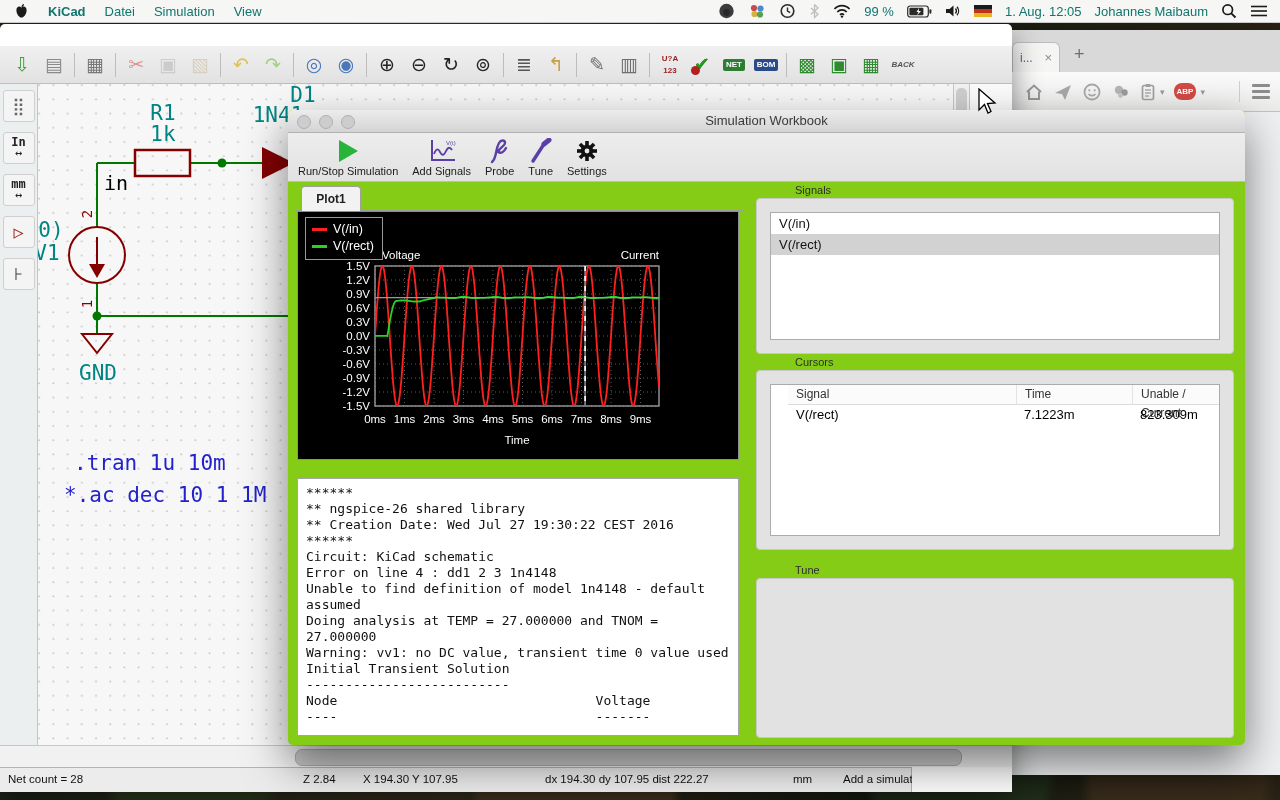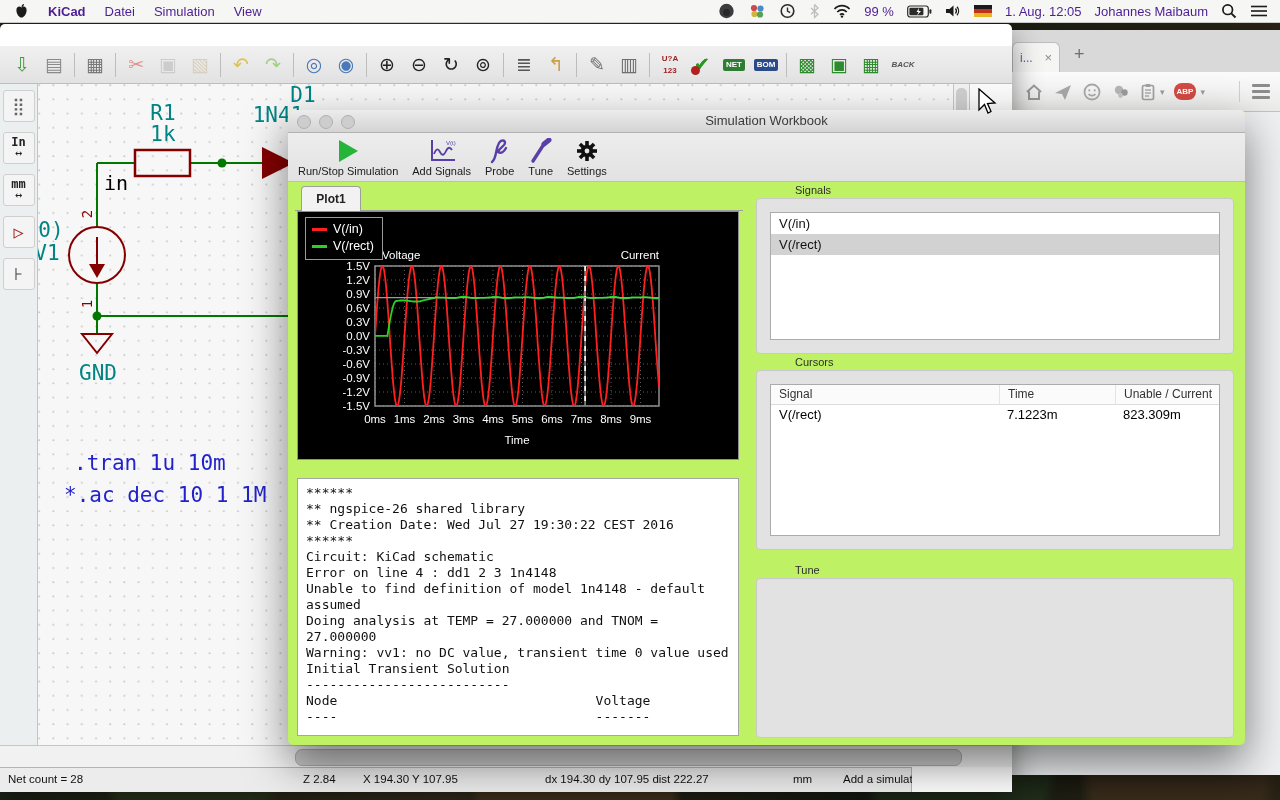--- a/index.html
+++ b/index.html
@@ -17,21 +17,21 @@
   .tl-dot{display:inline-block;width:12px;height:12px;border-radius:50%;
           background:#cdcdcd;border:1px solid #b0b0b0;margin-right:8px;}
   .wtitle{display:block;text-align:center;font-size:13px;line-height:22px;
           white-space:nowrap;overflow:hidden;}
   .inactive-title{color:#9a9a9a;}
   .active-title{color:#3a3a3a;}
 
   
   #menubar{left:0;top:0;width:1280px;height:22px;background:#f6f6f5;
            border-bottom:1px solid #c9c9c9;z-index:40;display:flex;align-items:center;
-           font-size:13px;color:#4c1d95;}
+           font-size:13px;color:#0f766e;}
   #menu-left{display:flex;align-items:center;gap:19px;padding-left:14px;}
   #menu-right{margin-left:auto;display:flex;align-items:center;gap:13px;padding-right:12px;}
   .mi{white-space:nowrap;}
   .mico svg{display:block;}
 
   
   #kicad{left:0;top:24px;width:1012px;height:768px;background:#fff;z-index:2;
          box-shadow:0 12px 30px rgba(0,0,0,.45);border-radius:5px 5px 0 0;}
   #k-toolbar{left:0;top:22px;width:1012px;height:38px;background:linear-gradient(#f0f0f0,#e2e2e2);
              border-bottom:1px solid #bdbdbd;display:flex;align-items:center;padding-left:6px;box-sizing:border-box;}
@@ -69,21 +69,21 @@
   .b-toolbar{position:absolute;left:0;top:42px;width:268px;height:40px;
              background:linear-gradient(#fbfbfb,#ebebea);border-bottom:1px solid #c3c3c3;
              display:flex;align-items:center;gap:9px;padding-left:12px;box-sizing:border-box;color:#9a9a9a;}
   .b-content{position:absolute;left:0;top:82px;width:268px;height:663px;background:#eef0f1;}
   .abp{background:#d24a43;color:#fff;font-weight:bold;font-size:8px;padding:4px 3px;border-radius:8px;}
   .caret{font-size:9px;color:#9a9a9a;margin-left:-5px;}
   .hamb{margin-left:auto;margin-right:10px;border-left:1px solid #cfcfcf;padding-left:12px;}
   .hamb .bar{width:18px;height:3px;background:#8d8d8d;margin:3px 0;border-radius:1px;}
 
   
-  #sim{left:288px;top:110px;width:957px;height:635px;background:#bef264;z-index:10;
+  #sim{left:288px;top:110px;width:957px;height:635px;background:#84cc16;z-index:10;
        border-radius:5px;box-shadow:0 18px 44px rgba(0,0,0,.5);}
   #sim .titlebar{position:absolute;left:0;top:0;width:100%;height:23px;box-sizing:border-box;}
   #sim-toolbar{position:absolute;left:0;top:23px;width:100%;height:49px;
                background:linear-gradient(#ededed,#e2e2e2);border-bottom:1px solid #bdbdbd;
                display:flex;align-items:flex-start;padding:4px 0 0 10px;box-sizing:border-box;gap:14px;}
   .simbtn{display:flex;flex-direction:column;align-items:center;gap:1px;}
   .simbtn .lbl{font-size:11px;color:#1b1b1b;white-space:nowrap;}
   .simbtn .ic{height:27px;display:flex;align-items:center;justify-content:center;}
   #sim-left{position:absolute;left:7px;top:74px;width:448px;height:556px;}
   .tabrow{position:absolute;left:0;top:0;width:448px;height:26px;border-bottom:1px solid #9e9e9e;}
@@ -99,21 +99,21 @@
   #console{position:absolute;left:2px;top:294px;width:440px;height:256px;background:#fff;
            border:1px solid #a5a5a5;overflow:hidden;}
   #console pre{margin:6px 8px;font-family:"DejaVu Sans Mono","Liberation Mono",monospace;
                font-size:13px;line-height:16px;color:#111;}
   #sim-right{position:absolute;left:464px;top:72px;width:484px;height:563px;}
   .panel-label{position:absolute;left:11px;font-size:11px;color:#2e2e2e;margin-left:32px;}
   .group{position:absolute;left:4px;width:476px;background:#e2e2e2;border:1px solid #c9c9c9;border-radius:4px;}
   .whitebox{position:absolute;left:13px;top:13px;right:13px;bottom:13px;background:#fff;border:1px solid #ababab;}
   .sig-row{height:21px;line-height:21px;font-size:13px;color:#111;padding-left:8px;}
   .sig-sel{background:#d2d2d2;}
-  .cur-grid{display:grid;grid-template-columns:228px 116px 1fr;}
+  .cur-grid{display:grid;grid-template-columns:228px 116px 1fr;padding-left:17px;}
   .cur-h{font-size:12px;color:#333;background:#fbfbfb;border-bottom:1px solid #dcdcdc;
          height:19px;line-height:19px;padding-left:8px;border-left:1px solid #e4e4e4;}
   .cur-c{font-size:13px;color:#000;height:20px;line-height:20px;padding-left:8px;}
   svg{display:block;}
 </style>
 </head>
 <body>
 
 <div id="browser" class="abs">
   <div class="b-tabbar">

